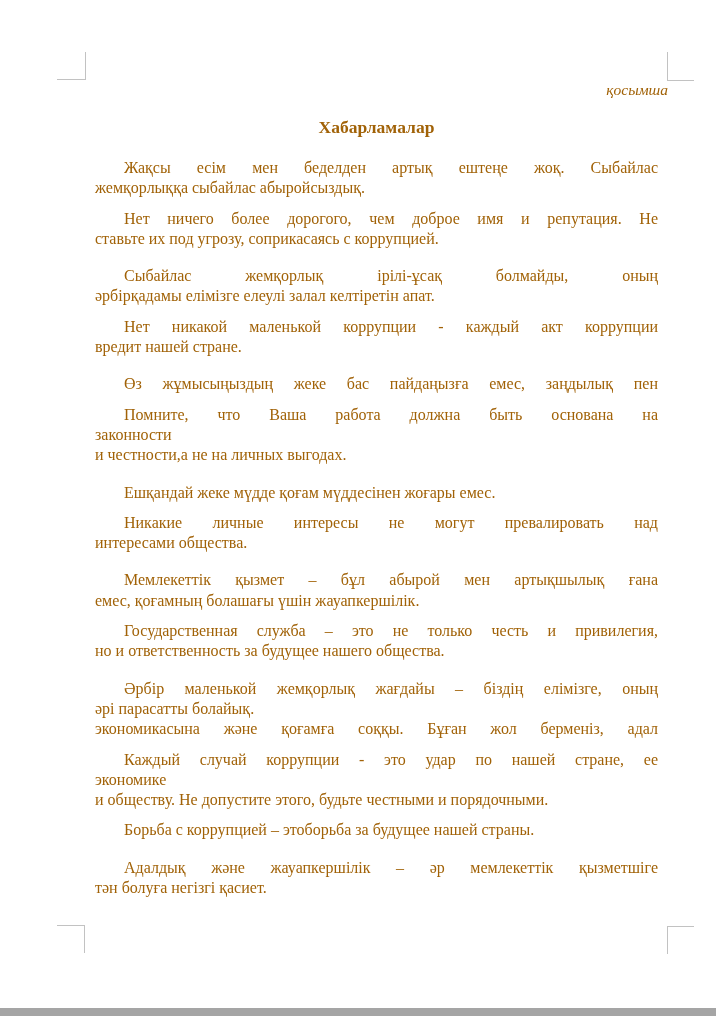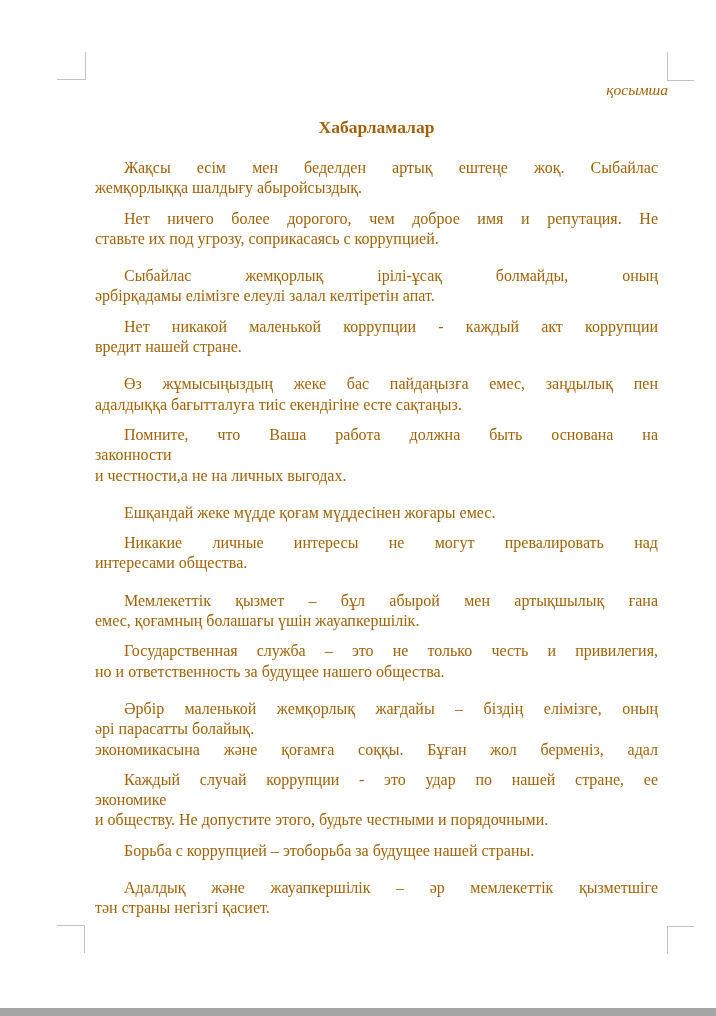--- a/index.html
+++ b/index.html
@@ -40,37 +40,36 @@
   <div class="mark tr"></div>
   <div class="mark bl"></div>
   <div class="mark br"></div>
 
   <div class="content">
     <div class="corner-note">қосымша</div>
     <h1 class="doc-title">Хабарламалар</h1>
     <div class="paragraphs" id="paragraphs">
         <div class="para" lang="kk">
           <div class="line justify indent">Жақсы есім мен беделден артық ештеңе жоқ. Сыбайлас</div>
-          <div class="line left">жемқорлыққа шалдығу абыройсыздық.</div>
+          <div class="line left">жемқорлыққа сыбайлас абыройсыздық.</div>
         </div>
         <div class="para" lang="ru">
           <div class="line justify indent">Нет ничего более дорогого, чем доброе имя и репутация. Не</div>
           <div class="line left">ставьте их под угрозу, соприкасаясь с коррупцией.</div>
         </div>
         <div class="para gap" lang="kk">
           <div class="line justify indent">Сыбайлас жемқорлық ірілі-ұсақ болмайды, оның</div>
           <div class="line left">әрбірқадамы елімізге елеулі залал келтіретін апат.</div>
         </div>
         <div class="para" lang="ru">
           <div class="line justify indent">Нет никакой маленькой коррупции - каждый акт коррупции</div>
           <div class="line left">вредит нашей стране.</div>
         </div>
         <div class="para gap" lang="kk">
           <div class="line justify indent">Өз жұмысыңыздың жеке бас пайдаңызға емес, заңдылық пен</div>
-          <div class="line left">адалдыққа бағытталуға тиіс екендігіне есте сақтаңыз.</div>
         </div>
         <div class="para" lang="ru">
           <div class="line justify indent">Помните, что Ваша работа должна быть основана на</div>
           <div class="line left">законности</div>
           <div class="line left">и честности,а не на личных выгодах.</div>
         </div>
         <div class="para gap" lang="kk">
           <div class="line left indent">Ешқандай жеке мүдде қоғам мүддесінен жоғары емес.</div>
         </div>
         <div class="para" lang="ru">
@@ -93,19 +92,19 @@
         <div class="para" lang="ru">
           <div class="line justify indent">Каждый случай коррупции - это удар по нашей стране, ее</div>
           <div class="line left">экономике</div>
           <div class="line left">и обществу. Не допустите этого, будьте честными и порядочными.</div>
         </div>
         <div class="para" lang="ru">
           <div class="line left indent">Борьба с коррупцией – этоборьба за будущее нашей страны.</div>
         </div>
         <div class="para gap" lang="kk">
           <div class="line justify indent">Адалдық және жауапкершілік – әр мемлекеттік қызметшіге</div>
-          <div class="line left">тән страны негізгі қасиет.</div>
+          <div class="line left">тән болуға негізгі қасиет.</div>
         </div>
       </div>
   </div>
 
   <div class="bottom-bar"></div>
 </div>
 
 </body></html>

